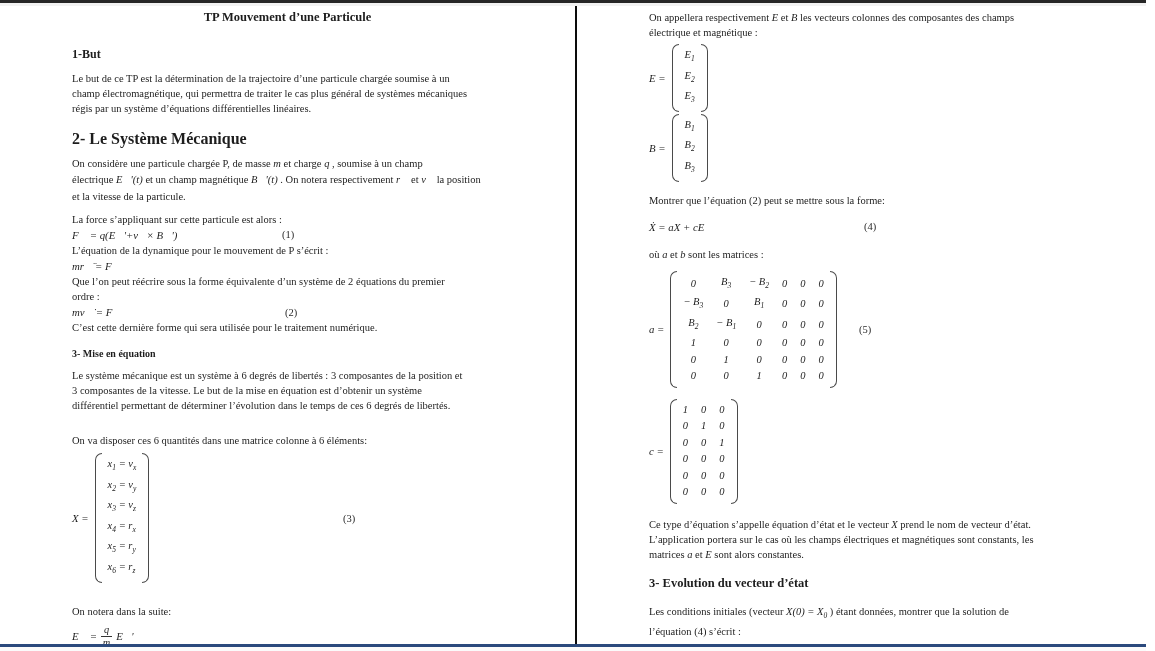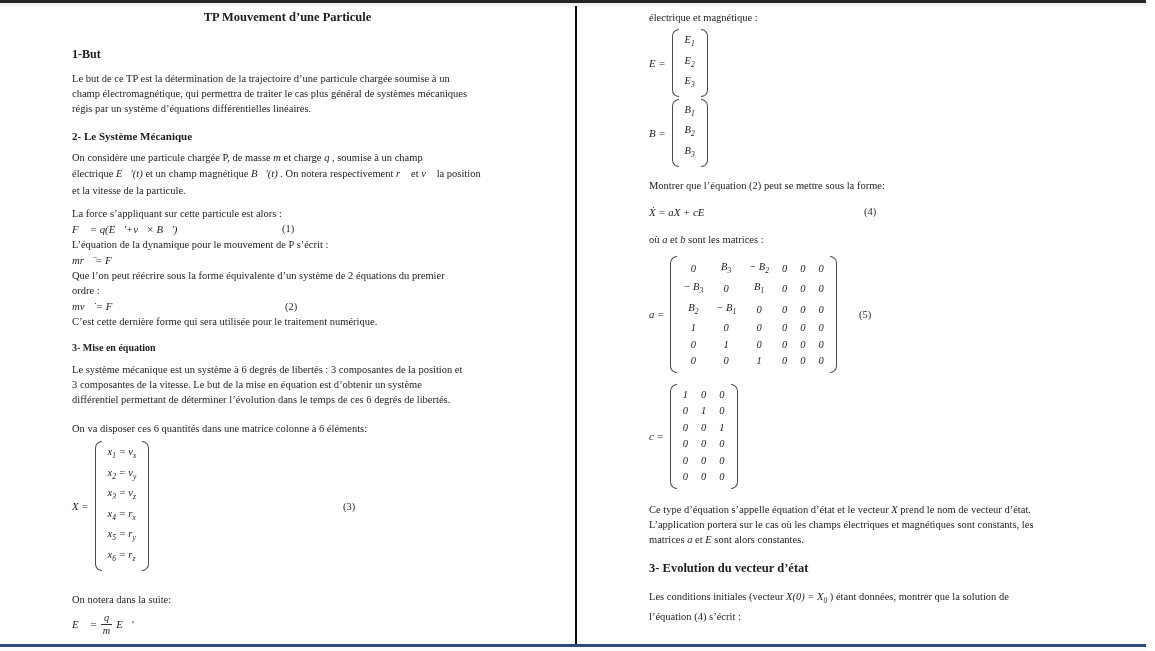--- a/index.html
+++ b/index.html
@@ -10,23 +10,23 @@
   .divider{position:absolute;left:575px;top:6px;width:2px;height:638px;background:#0c0c0c;}
   .bottom-line{position:absolute;left:0;top:644px;width:100%;height:3px;background:#2b4a7d;}
   .bottom-pad{position:absolute;left:0;top:647px;width:100%;height:4px;background:#fbfbfb;}
   .page{position:absolute;top:6px;height:638px;overflow:hidden;background:#fff;}
   .page.left{left:0;width:575px;}
   .page.right{left:577px;width:578px;}
   .content{margin-left:72px;width:438px;}
   .tl{font-size:10.5px;line-height:15px;white-space:nowrap;}
   .doc-title{margin-top:4px;text-align:center;font-weight:bold;font-size:12.5px;white-space:nowrap;}
   .h1{margin-top:22px;font-weight:bold;font-size:12px;white-space:nowrap;}
-  .h2{margin-top:14px;font-weight:bold;font-size:11px;white-space:nowrap;}
+  .h2{margin-top:14px;font-weight:bold;font-size:16px;white-space:nowrap;}
   .h3{margin-top:13px;font-weight:bold;font-size:10px;white-space:nowrap;}
-  .sp9{margin-top:9px;} .sp8{margin-top:8px;} .sp11{margin-top:11px;} .sp10{margin-top:14px;}
+  .sp9{margin-top:9px;} .sp8{margin-top:8px;} .sp11{margin-top:11px;} .sp10{margin-top:20px;}
   .math{font-style:italic;}
   .eqline{position:relative;font-size:10.8px;line-height:16px;white-space:nowrap;}
   .eqnum{position:absolute;top:50%;transform:translateY(-50%);font-style:normal;font-size:10.5px;color:#2a2a2a;}
   .eqblock{position:relative;display:flex;align-items:center;gap:6px;}
   .matrix{display:inline-flex;align-items:stretch;}
   .paren{width:6px;border:1px solid #4a4a4a;}
   .paren.pl{border-right:0;border-radius:8px 0 0 8px;}
   .paren.pr{border-left:0;border-radius:0 8px 8px 0;}
   .mgrid{display:grid;padding:3px 6px;column-gap:13px;justify-items:center;align-items:center;
          font-style:italic;font-size:10.5px;color:#222;}
@@ -121,20 +121,21 @@
         <span>E⃗'</span>
       </div>
 
     </div>
   </div>
 
   <div class="divider"></div>
 
   <div class="page right">
     <div class="content" style="margin-top:4px">
+      <div class="tl">On appellera respectivement <i>E</i>  et <i>B</i>  les vecteurs colonnes des composantes des champs</div>
       <div class="tl">électrique et magnétique :</div>
 
       <div class="eqblock" style="margin-top:4px">
         <span class="math" style="font-size:10.8px">E =</span>
         <span class="matrix">
             <span class="paren pl"></span>
             <span class="mgrid" style="grid-template-columns: repeat(1, auto);">
               <span class="mcell">E<sub>1</sub></span>
               <span class="mcell">E<sub>2</sub></span>
               <span class="mcell">E<sub>3</sub></span>

